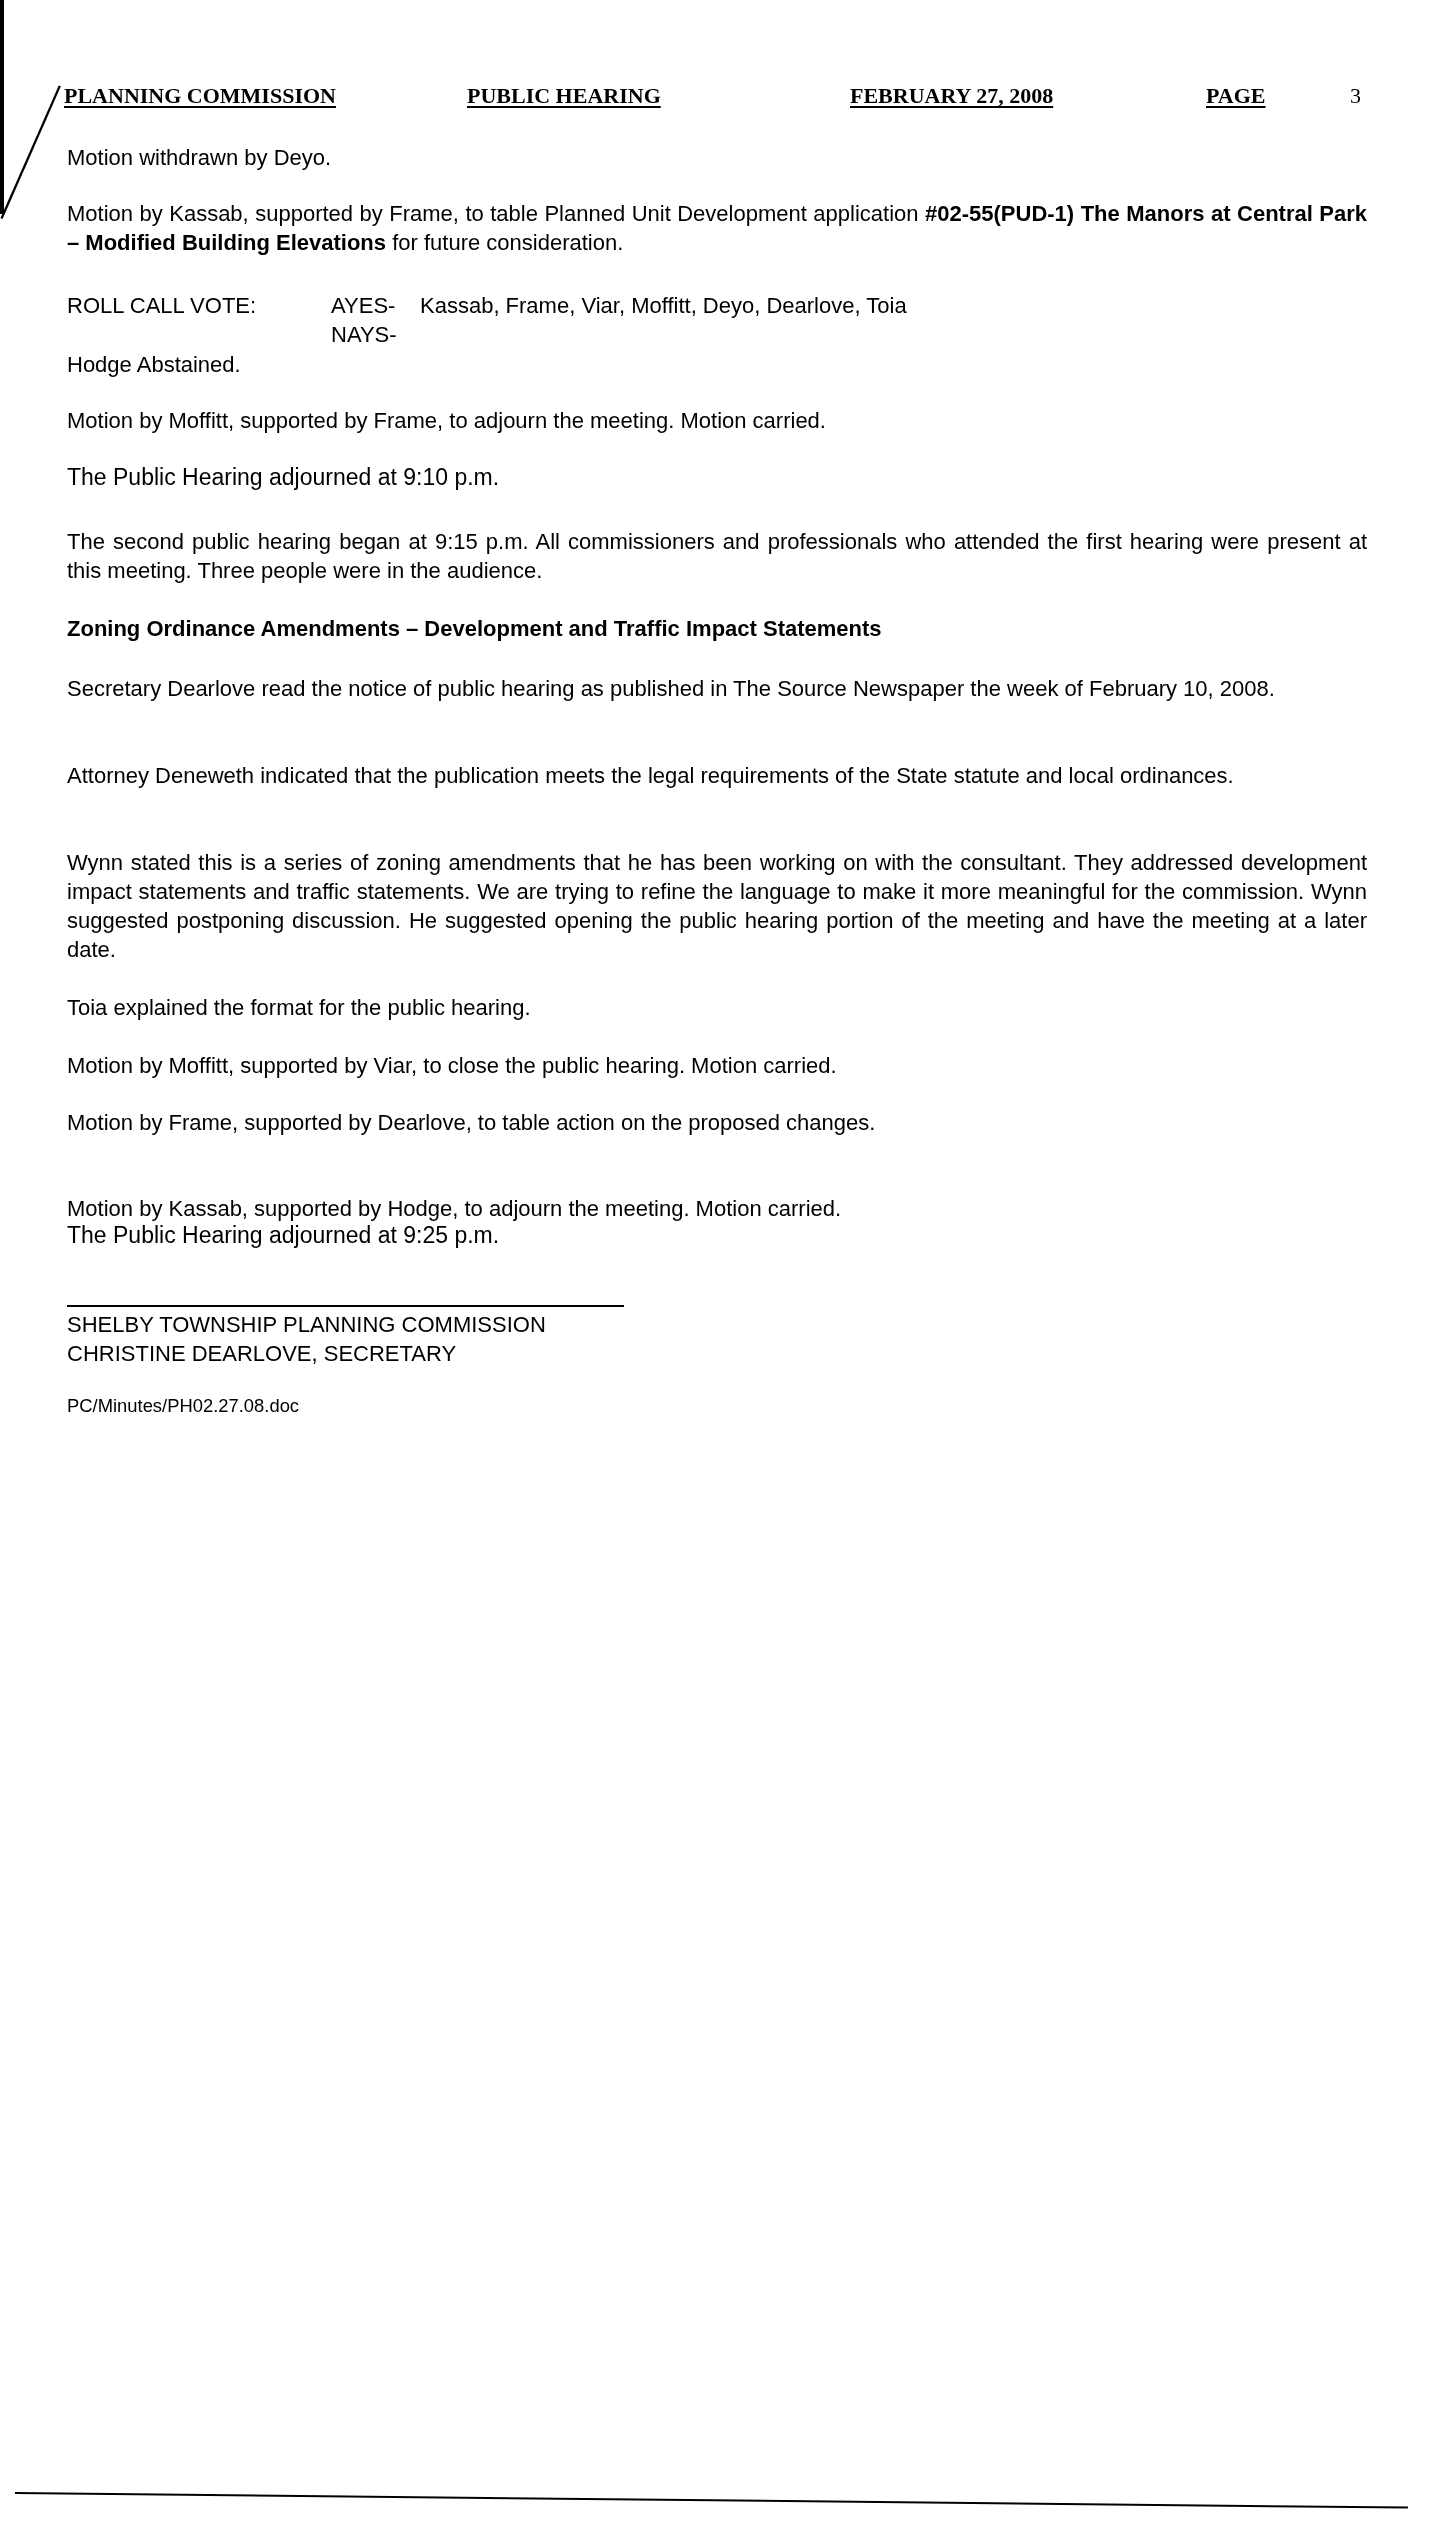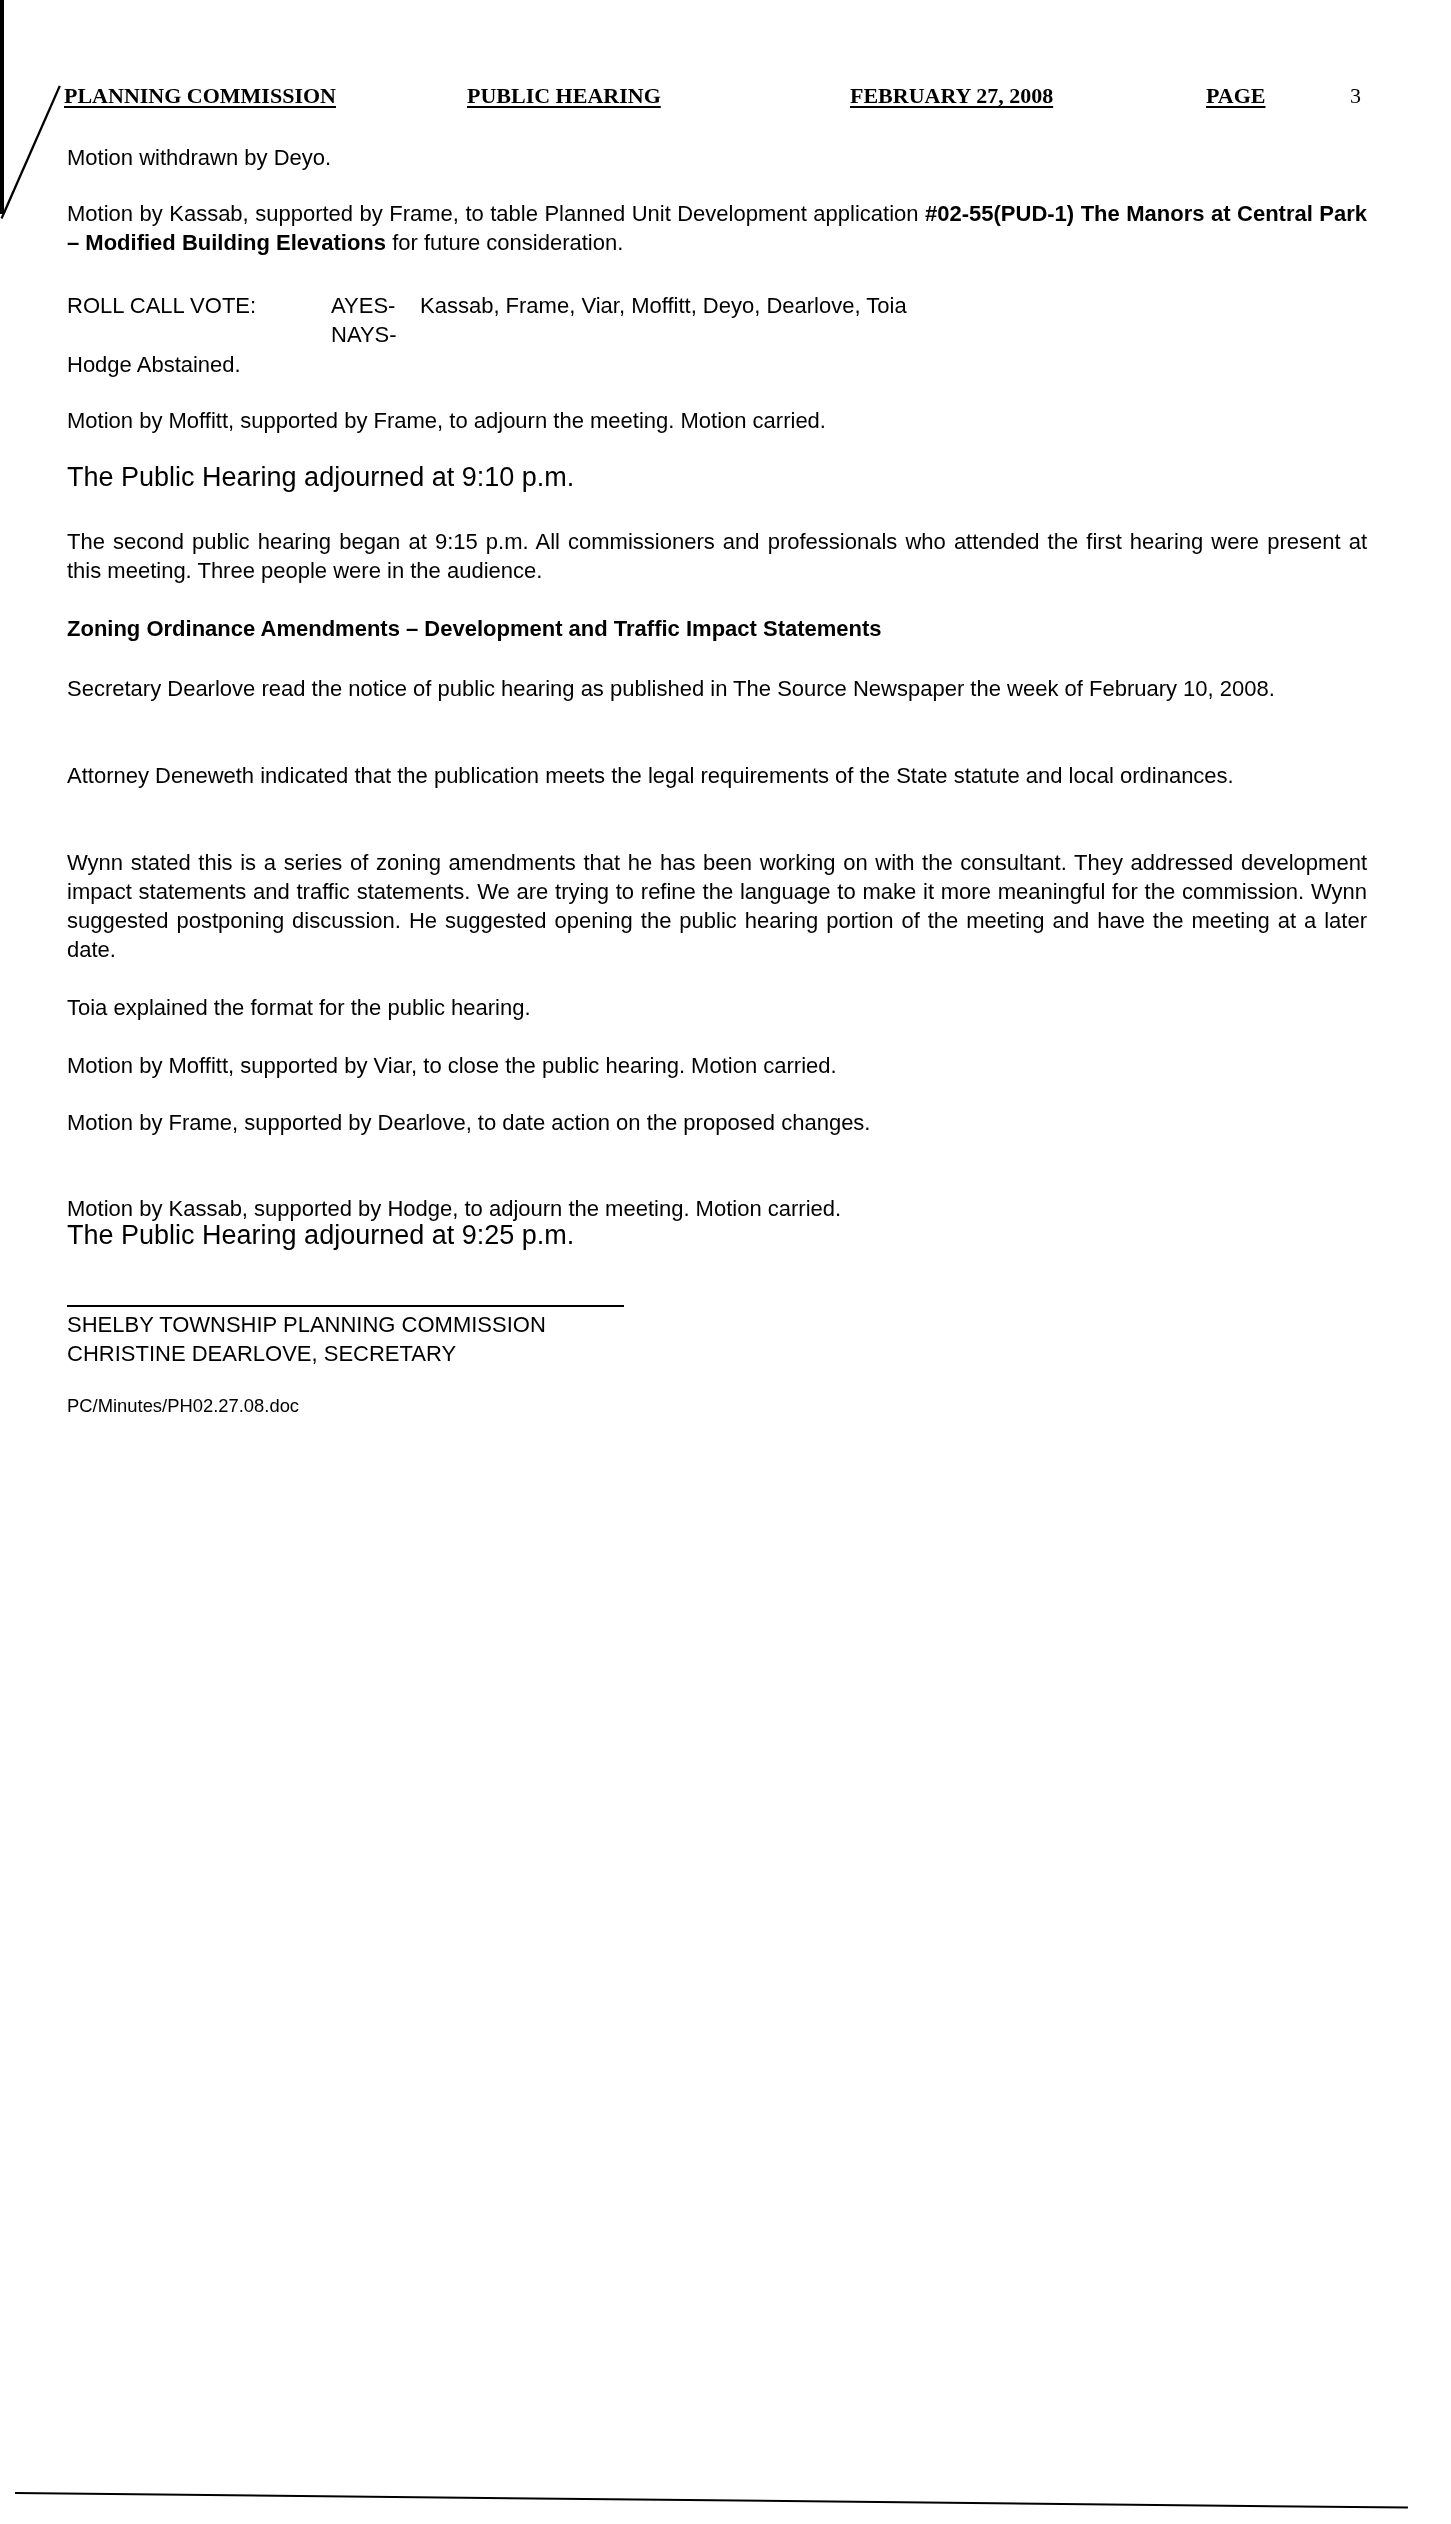--- a/index.html
+++ b/index.html
@@ -3,21 +3,21 @@
   <meta charset="utf-8">
   <style>
     html, body { margin:0; padding:0; background:#ffffff; }
     body { width:1452px; height:2525px; position:relative; overflow:hidden; color:#000; }
     .scan-left { position:absolute; left:0; top:0; width:3.8px; height:214px; background:#000; }
     .scan-diag { position:absolute; left:0; top:0; width:92px; height:230px; }
     .hdr { position:absolute; top:83px; font-family:"Liberation Serif", serif; font-weight:bold; font-size:22px; text-decoration:underline; text-decoration-thickness:2.3px; text-underline-offset:3.1px; }
     .hdr-pagenum { position:absolute; top:83px; font-family:"Liberation Serif", serif; font-size:22px; }
     .body { position:absolute; left:67px; width:1300px; font-family:"Liberation Sans", sans-serif; font-size:22px; line-height:29px; }
     .p { position:absolute; left:0; width:1300px; margin:0; text-align:justify; }
-    .big { font-size:27px; }
+    .big { font-size:23px; }
     .b { font-weight:bold; }
     .tab1 { position:absolute; left:264px; }
     .tab2 { position:absolute; left:353px; }
     .sig-line { position:absolute; left:0; width:557px; height:2.3px; background:#000; }
     .small { font-size:18.4px; }
     .foot-line { position:absolute; left:15.3px; top:2492px; width:1393px; height:2.3px; background:#000; transform:rotate(0.6deg); transform-origin:left center; }
   </style>
 </head>
 <body>
 
@@ -54,21 +54,21 @@
   <p class="p" style="top:350px;">Hodge Abstained.</p>
   <p class="p" style="top:406px;">Motion by Moffitt, supported by Frame, to adjourn the meeting.  Motion carried.</p>
   <p class="p big" style="top:463px;">The Public Hearing adjourned at 9:10 p.m.</p>
   <p class="p" style="top:527px;">The second public hearing began at 9:15 p.m.  All commissioners and professionals who attended the first hearing were present at this meeting.  Three people were in the audience.</p>
   <p class="p b" style="top:614px;">Zoning Ordinance Amendments – Development and Traffic Impact Statements</p>
   <p class="p" style="top:674px;">Secretary Dearlove read the notice of public hearing as published in The Source Newspaper the week of February 10, 2008.</p>
   <p class="p" style="top:761px;">Attorney Deneweth indicated that the publication meets the legal requirements of the State statute and local ordinances.</p>
   <p class="p" style="top:848px;">Wynn stated this is a series of zoning amendments that he has been working on with the consultant. They addressed development impact statements and traffic statements.  We are trying to refine the language to make it more meaningful for the commission.  Wynn suggested postponing discussion.  He suggested opening the public hearing portion of the meeting and have the meeting at a later date.</p>
   <p class="p" style="top:993px;">Toia explained the format for the public hearing.</p>
   <p class="p" style="top:1051px;">Motion by Moffitt, supported by Viar, to close the public hearing.  Motion carried.</p>
-  <p class="p" style="top:1108px;">Motion by Frame, supported by Dearlove, to date action on the proposed changes.</p>
+  <p class="p" style="top:1108px;">Motion by Frame, supported by Dearlove, to table action on the proposed changes.</p>
   <p class="p" style="top:1194px;">Motion by Kassab, supported by Hodge, to adjourn the meeting.  Motion carried.</p>
   <p class="p big" style="top:1221px;">The Public Hearing adjourned at 9:25 p.m.</p>
 
   <div>
     <div class="sig-line" style="top:1305px;"></div>
     <p class="p" style="top:1310px;">SHELBY TOWNSHIP PLANNING COMMISSION</p>
     <p class="p" style="top:1339px;">CHRISTINE DEARLOVE, SECRETARY</p>
   </div>
 
   <p class="p small" style="top:1391px;">PC/Minutes/PH02.27.08.doc</p>

